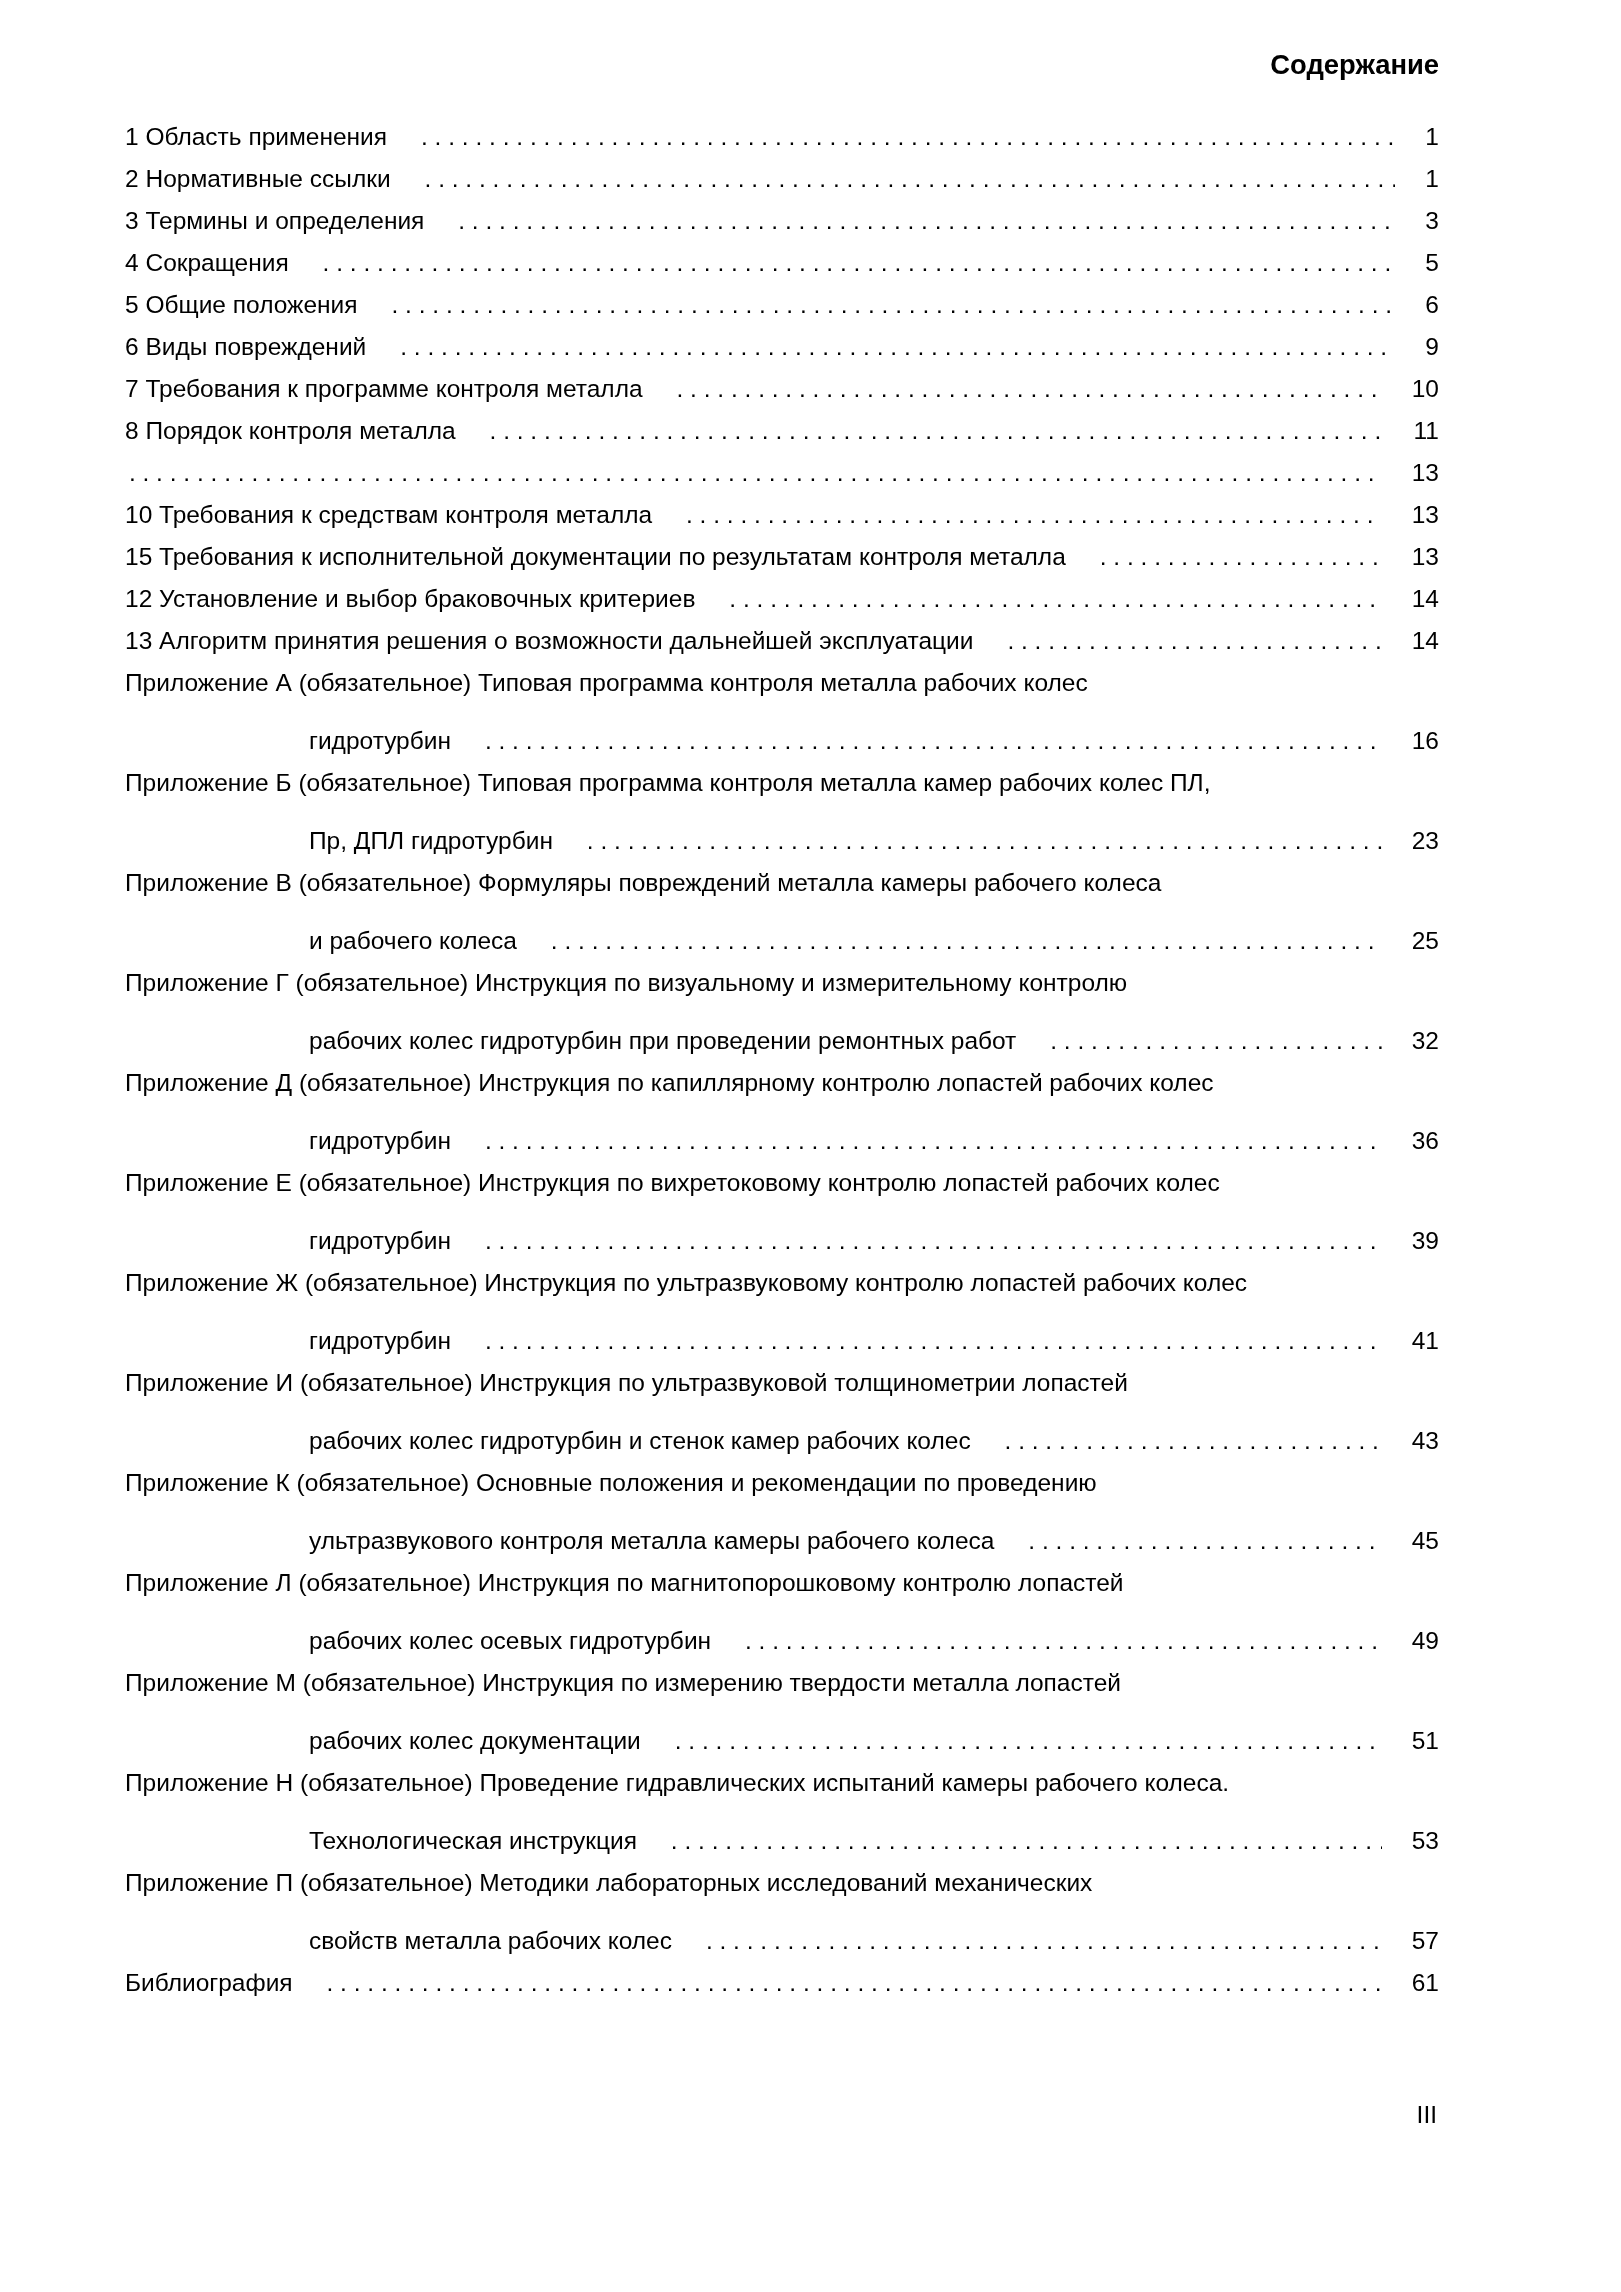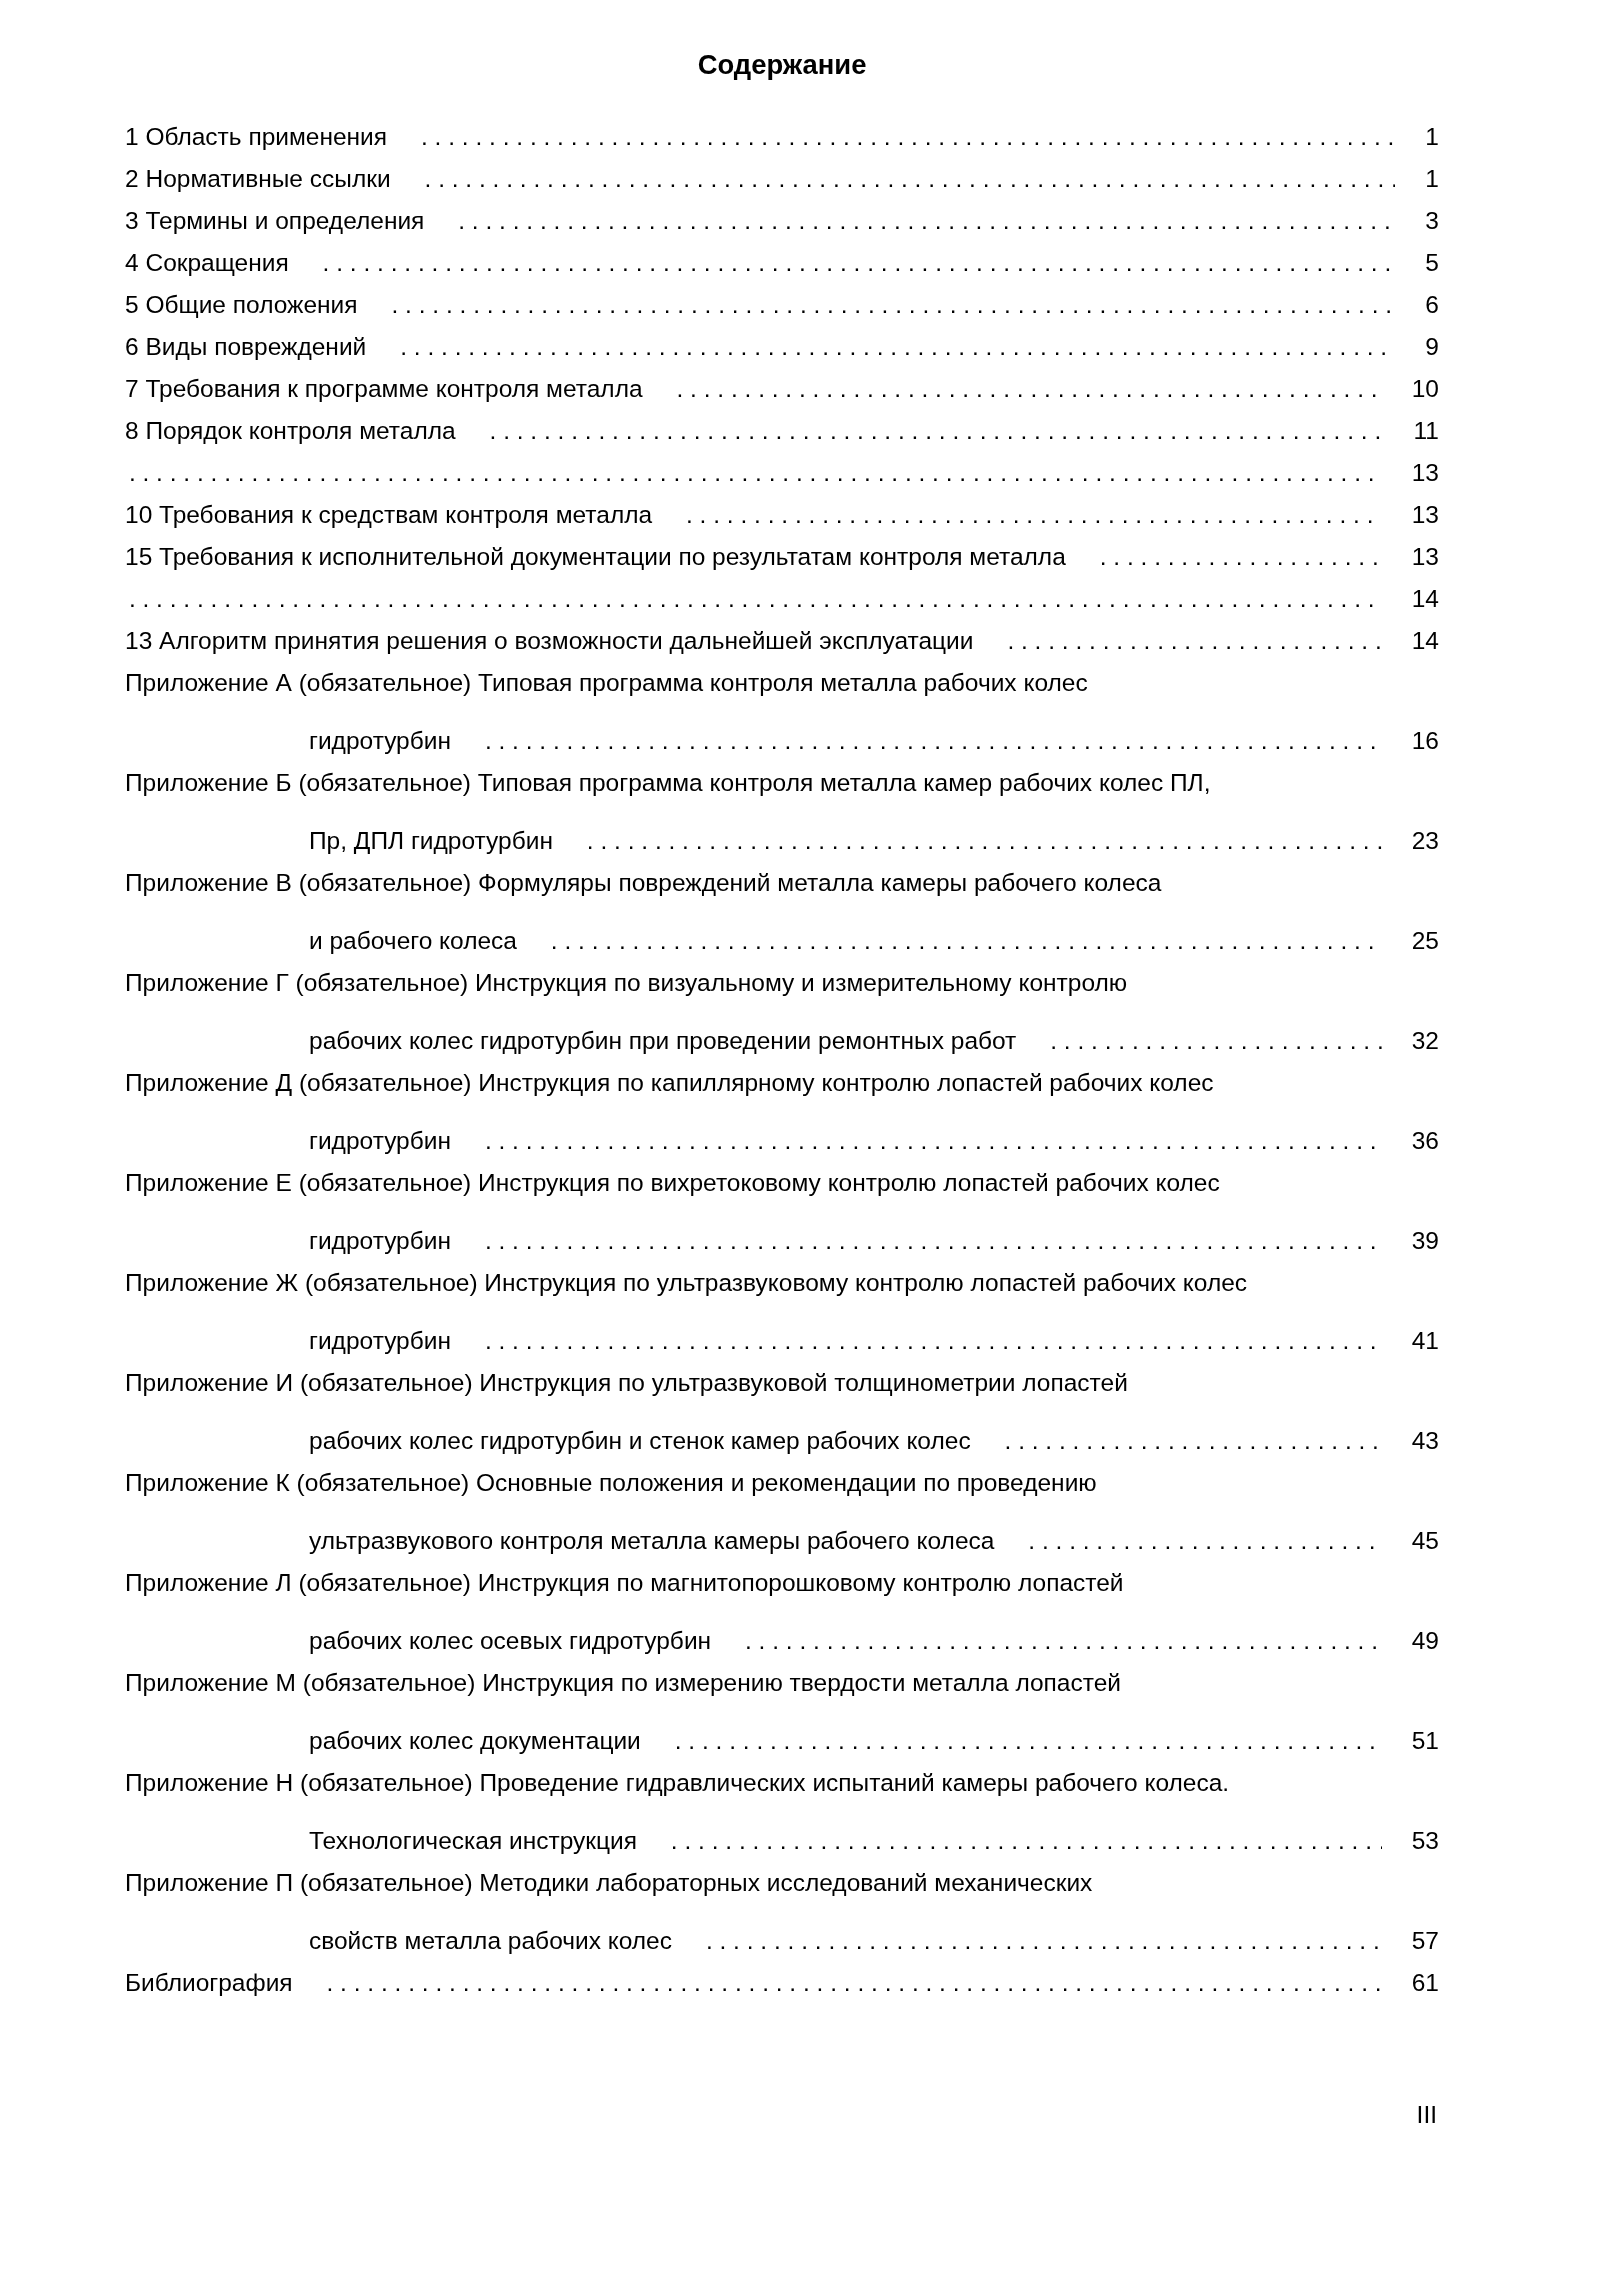--- a/index.html
+++ b/index.html
@@ -22,21 +22,21 @@
     box-sizing: border-box;
   }
   .doc-header {
     margin-top: 147px;
     text-align: right;
     font-weight: bold;
     font-size: 24.5px;
     line-height: 27.4px;
   }
   .title {
-    text-align: center;
+    text-align: right;
     font-weight: bold;
     font-size: 27.4px;
     margin: 49px 0 35px 0;
   }
   .toc {
     width: 100%;
   }
   .toc-line {
     font-size: 24.5px;
     line-height: 42px;
@@ -124,20 +124,21 @@
         <span class="txt">10 Требования к средствам контроля металла</span>
         <span class="dots">. . . . . . . . . . . . . . . . . . . . . . . . . . . . . . . . . . . . . . . . . . . . . . . . . . . . . . . . . . . . . . . . . . . . . . . . . . . . . . . . . . . . . . . . . . . . . . . . . . . . . . . . . . . . . . . . . . . . . . . . . . . . . . . . . . . . . . . . . . . . . . . . . . . . . . . . . . . . . . . . . . . . . . . . . . . . . . . . . . . . . . . . . . . . . . . . . . . . . . . . . . . . . . . . . . . . . . . . . . . . . . . . . . . . . . . . . . . . . . . . </span>
         <span class="pg">13</span>
       </div>
       <div class="toc-line">
         <span class="txt">15 Требования к исполнительной документации по результатам контроля металла</span>
         <span class="dots">. . . . . . . . . . . . . . . . . . . . . . . . . . . . . . . . . . . . . . . . . . . . . . . . . . . . . . . . . . . . . . . . . . . . . . . . . . . . . . . . . . . . . . . . . . . . . . . . . . . . . . . . . . . . . . . . . . . . . . . . . . . . . . . . . . . . . . . . . . . . . . . . . . . . . . . . . . . . . . . . . . . . . . . . . . . . . . . . . . . . . . . . . . . . . . . . . . . . . . . . . . . . . . . . . . . . . . . . . . . . . . . . . . . . . . . . . . . . . . . . </span>
         <span class="pg">13</span>
       </div>
       <div class="toc-line">
+        <span class="txt">12 Установление и выбор браковочных критериев</span>
         <span class="dots">. . . . . . . . . . . . . . . . . . . . . . . . . . . . . . . . . . . . . . . . . . . . . . . . . . . . . . . . . . . . . . . . . . . . . . . . . . . . . . . . . . . . . . . . . . . . . . . . . . . . . . . . . . . . . . . . . . . . . . . . . . . . . . . . . . . . . . . . . . . . . . . . . . . . . . . . . . . . . . . . . . . . . . . . . . . . . . . . . . . . . . . . . . . . . . . . . . . . . . . . . . . . . . . . . . . . . . . . . . . . . . . . . . . . . . . . . . . . . . . . </span>
         <span class="pg">14</span>
       </div>
       <div class="toc-line">
         <span class="txt">13 Алгоритм принятия решения о возможности дальнейшей эксплуатации</span>
         <span class="dots">. . . . . . . . . . . . . . . . . . . . . . . . . . . . . . . . . . . . . . . . . . . . . . . . . . . . . . . . . . . . . . . . . . . . . . . . . . . . . . . . . . . . . . . . . . . . . . . . . . . . . . . . . . . . . . . . . . . . . . . . . . . . . . . . . . . . . . . . . . . . . . . . . . . . . . . . . . . . . . . . . . . . . . . . . . . . . . . . . . . . . . . . . . . . . . . . . . . . . . . . . . . . . . . . . . . . . . . . . . . . . . . . . . . . . . . . . . . . . . . . </span>
         <span class="pg">14</span>
       </div>
       <div class="toc-line">
         <span class="txt">Приложение А (обязательное) Типовая программа контроля металла рабочих колес</span>

